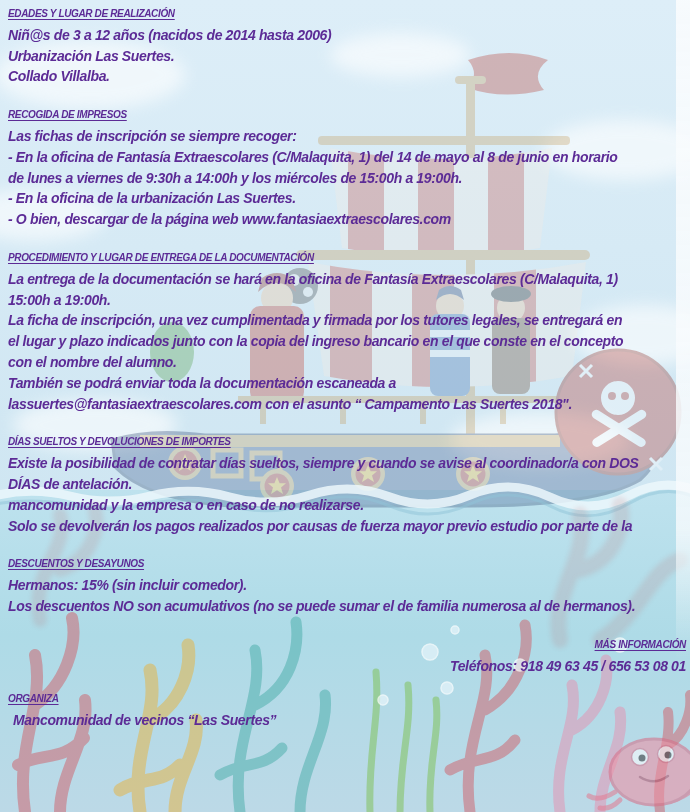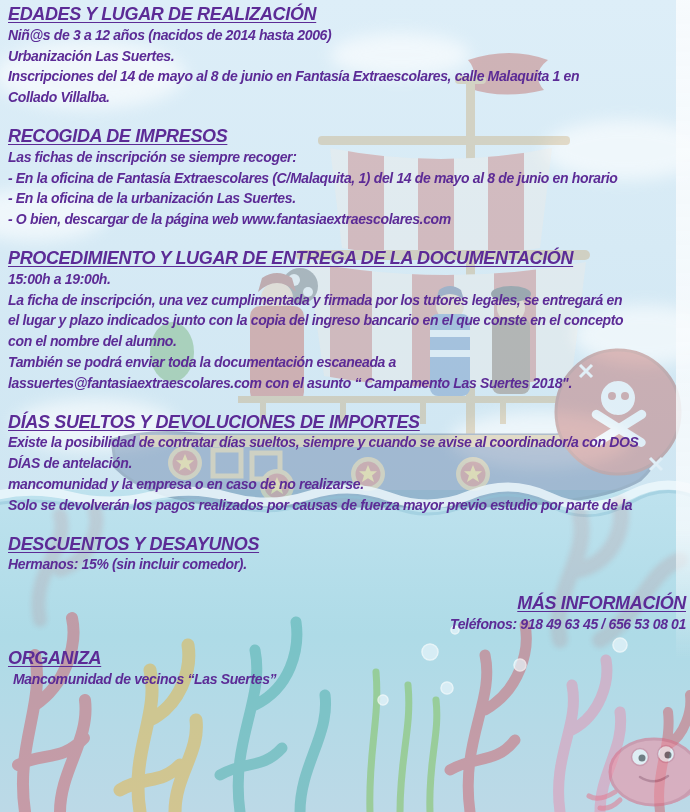--- a/index.html
+++ b/index.html
@@ -5,21 +5,21 @@
   html,body{margin:0;padding:0;background:#fff;}
   body{width:690px;height:812px;position:relative;overflow:hidden;
        font-family:"Liberation Sans",sans-serif;}
   .bg{position:absolute;left:0;top:0;width:690px;height:812px;z-index:0;}
   .content{position:relative;z-index:1;padding:4px 4px 0 8px;
            color:#5c2b96;font-weight:bold;font-style:italic;
            font-size:14px;line-height:20.8px;letter-spacing:-0.35px;}
   .sec{margin:0 0 18px 0;}
   .sec.tight{margin-bottom:13px;text-align:right;}
   .sec.last{margin-bottom:0;}
-  .sec h2{margin:0;font-size:18px;line-height:20.8px;font-weight:bold;font-style:italic;
+  .sec h2{margin:0;font-size:10px;line-height:20.8px;font-weight:bold;font-style:italic;
           text-decoration:underline;text-decoration-thickness:1.4px;text-underline-offset:2px;}
   .sec p{margin:0;}
   .indent{padding-left:5px;}
 </style>
 </head>
 <body>
 
 <svg class="bg" width="690" height="812" viewBox="0 0 690 812" aria-hidden="true">
   <defs>
     <linearGradient id="sky" x1="0" y1="0" x2="0" y2="1">
@@ -186,53 +186,55 @@
 
   <rect x="676" y="0" width="14" height="660" fill="url(#strip)"></rect>
 </svg>
 
 <div class="content">
 
   <section class="sec">
     <h2>EDADES Y LUGAR DE REALIZACIÓN</h2>
     <p>Niñ@s de 3 a 12 años (nacidos de 2014 hasta 2006)</p>
     <p>Urbanización Las Suertes.</p>
-    <p>Inscripciones del 14 de mayo al 8 de junio en Fantasía Extraescolares, calle Malaquita 1 en</p>
     <p>Collado Villalba.</p>
   </section>
 
   <section class="sec">
     <h2>RECOGIDA DE IMPRESOS</h2>
     <p>Las fichas de inscripción se siempre recoger:</p>
     <p>- En la oficina de Fantasía Extraescolares (C/Malaquita, 1) del 14 de mayo al 8 de junio en horario</p>
+    <p>de lunes a viernes de 9:30h a 14:00h y los miércoles de 15:00h a 19:00h.</p>
     <p>- En la oficina de la urbanización Las Suertes.</p>
     <p>- O bien, descargar de la página web www.fantasiaextraescolares.com</p>
   </section>
 
   <section class="sec">
     <h2>PROCEDIMIENTO Y LUGAR DE ENTREGA DE LA DOCUMENTACIÓN</h2>
+    <p>La entrega de la documentación se hará en la oficina de Fantasía Extraescolares (C/Malaquita, 1)</p>
     <p>15:00h a 19:00h.</p>
     <p>La ficha de inscripción, una vez cumplimentada y firmada por los tutores legales, se entregará en</p>
     <p>el lugar y plazo indicados junto con la copia del ingreso bancario en el que conste en el concepto</p>
     <p>con el nombre del alumno.</p>
     <p>También se podrá enviar toda la documentación escaneada a</p>
     <p>lassuertes@fantasiaextraescolares.com con el asunto “ Campamento Las Suertes 2018".</p>
   </section>
 
   <section class="sec">
     <h2>DÍAS SUELTOS Y DEVOLUCIONES DE IMPORTES</h2>
     <p>Existe la posibilidad de contratar días sueltos, siempre y cuando se avise al coordinador/a con DOS</p>
     <p>DÍAS de antelación.</p>
     <p>mancomunidad y la empresa o en caso de no realizarse.</p>
     <p>Solo se devolverán los pagos realizados por causas de fuerza mayor previo estudio por parte de la</p>
   </section>
 
   <section class="sec">
     <h2>DESCUENTOS Y DESAYUNOS</h2>
     <p>Hermanos: 15% (sin incluir comedor).</p>
+    <p>Los descuentos NO son acumulativos (no se puede sumar el de familia numerosa al de hermanos).</p>
   </section>
 
   <section class="sec tight">
     <h2>MÁS INFORMACIÓN</h2>
     <p>Teléfonos: 918 49 63 45 / 656 53 08 01</p>
   </section>
 
   <section class="sec last">
     <h2>ORGANIZA</h2>
     <p class="indent">Mancomunidad de vecinos “Las Suertes”</p>

